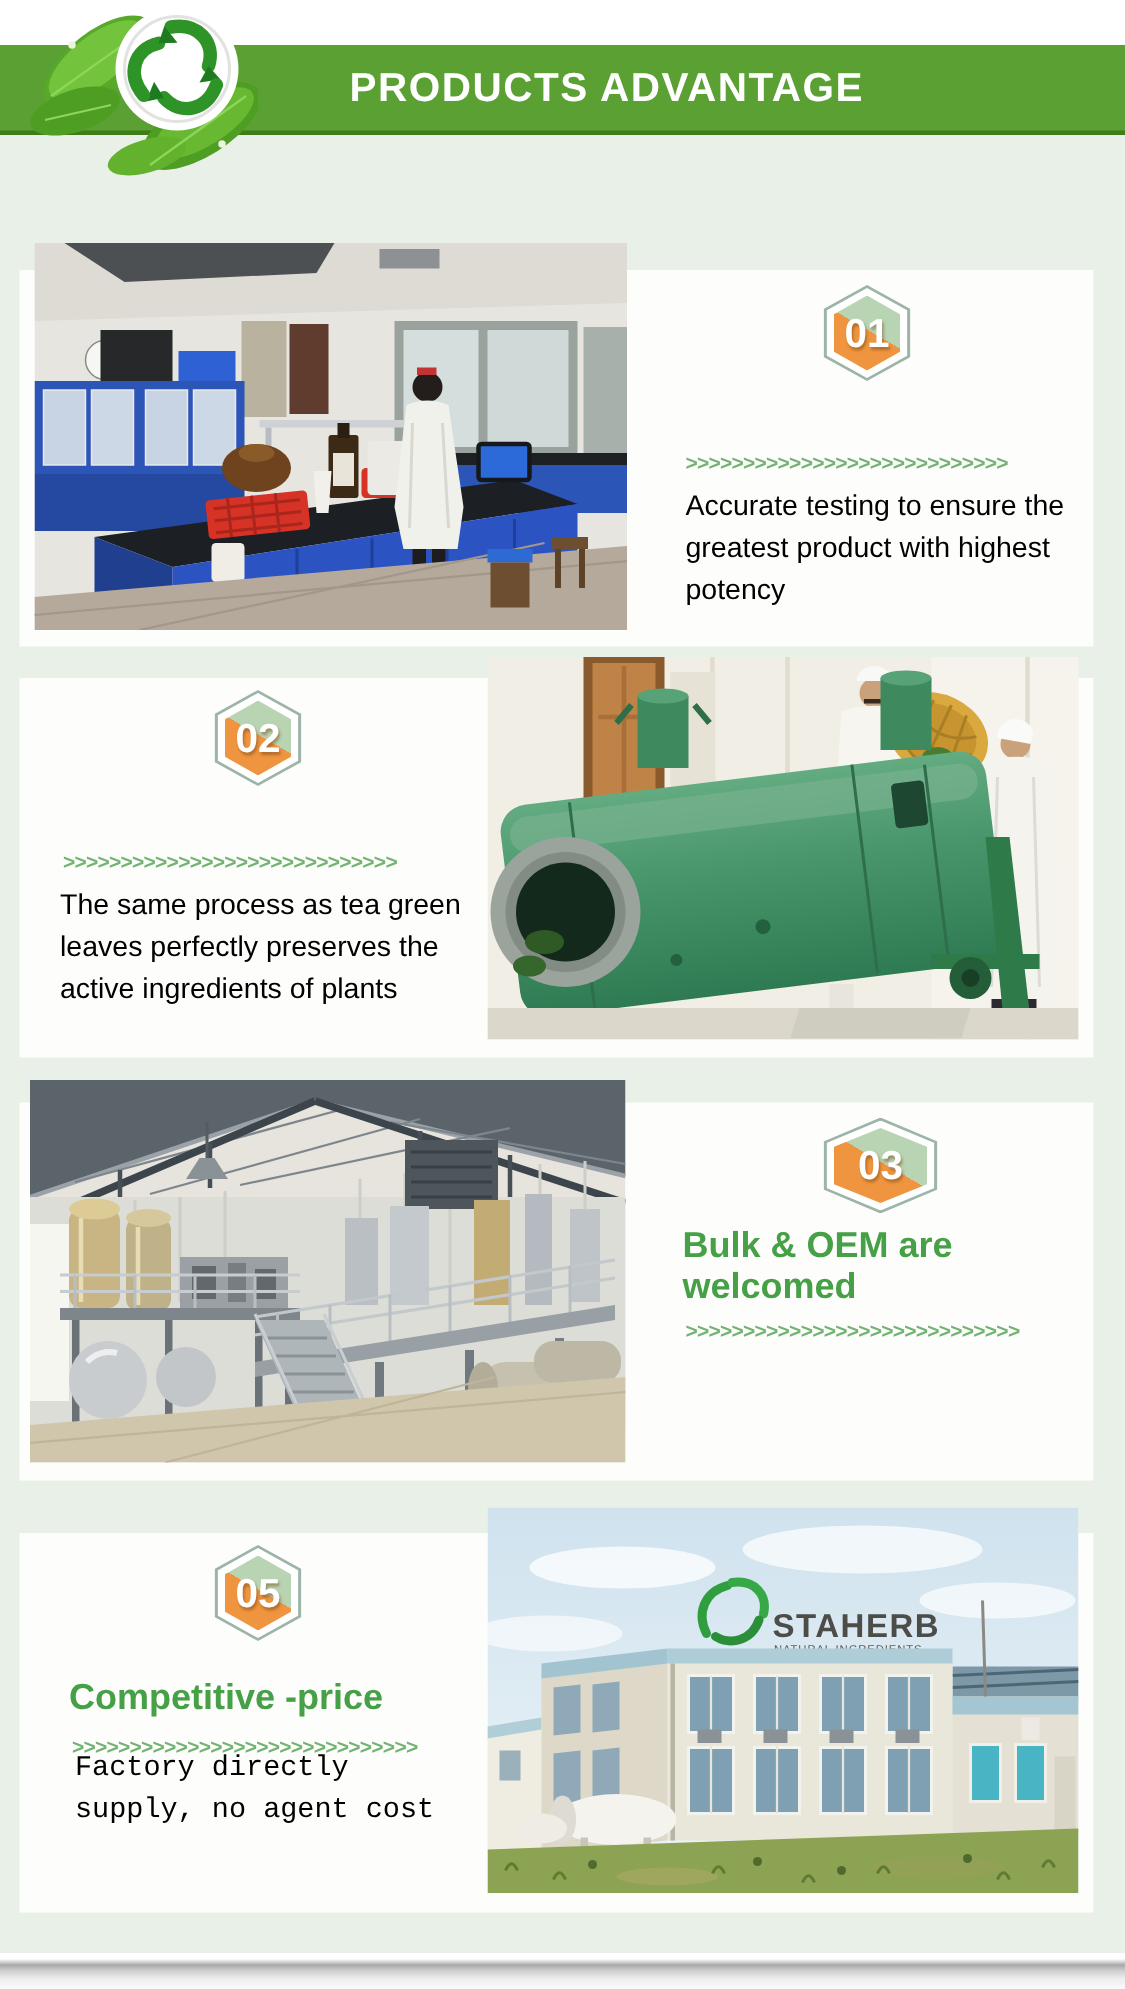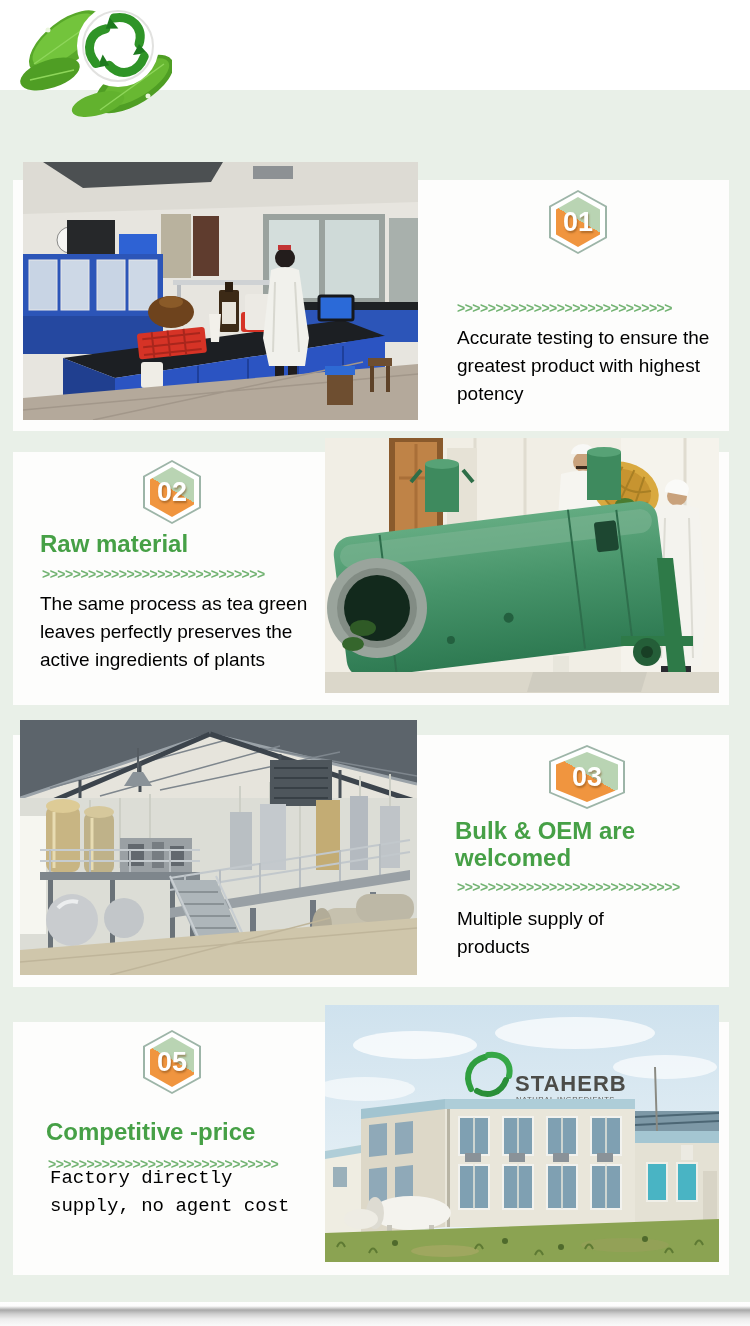--- a/index.html
+++ b/index.html
@@ -39,20 +39,23 @@
     background:linear-gradient(180deg,#ffffff 0px,#fdfdfd 4px,#a9a9a9 8px,#cfcfcf 12px,#ededed 17px,#fafafa 24px);
   }
 </style>
 </head>
 <body>
 
 <div class="page">
 
   <div class="green-bg"></div>
 
+  <div class="banner">
+    <span class="banner-title">PRODUCTS ADVANTAGE</span>
+  </div>
 
   <svg class="logo" width="158" height="118" viewBox="0 0 158 118">
     <ellipse cx="52" cy="42" rx="44" ry="21" transform="rotate(-38 52 42)" fill="#58a82a"></ellipse>
     <ellipse cx="50" cy="40" rx="38" ry="16" transform="rotate(-38 50 40)" fill="#73c43c"></ellipse>
     <ellipse cx="36" cy="74" rx="31" ry="14" transform="rotate(-18 36 74)" fill="#4f9e24"></ellipse>
     <ellipse cx="120" cy="84" rx="45" ry="20" transform="rotate(-32 120 84)" fill="#4f9e24"></ellipse>
     <ellipse cx="122" cy="82" rx="38" ry="15" transform="rotate(-32 122 82)" fill="#68b832"></ellipse>
     <ellipse cx="84" cy="104" rx="27" ry="11" transform="rotate(-16 84 104)" fill="#62b22e"></ellipse>
     <path d="M20,64 L75,25 M16,80 L60,70 M86,110 L150,64" stroke="#8ed65a" stroke-width="1.5" fill="none"></path>
     <circle cx="34" cy="30" r="2.5" fill="#eaf6dc"></circle>
@@ -206,21 +209,20 @@
       <polygon points="208,234 322,234 316,254 202,254" fill="#cfccc0"></polygon>
       <rect x="228" y="218" width="16" height="16" fill="#e8e6dc"></rect>
     </svg>
     <div class="content" style="left:25px;width:285px;">
       <div class="badge" style="left:105px;top:8px;">
         <span class="hex hex-outer"></span>
         <span class="hex hex-white"></span>
         <span class="hex hex-fill"></span>
         <span class="badge-num">02</span>
       </div>
-      <h2 class="sec-title" style="left:2px;top:78px;">Raw material</h2>
       <div class="arrows" style="left:4px;top:114px;">&gt;&gt;&gt;&gt;&gt;&gt;&gt;&gt;&gt;&gt;&gt;&gt;&gt;&gt;&gt;&gt;&gt;&gt;&gt;&gt;&gt;&gt;&gt;&gt;&gt;&gt;&gt;&gt;&gt;</div>
       <p class="sec-text" style="left:2px;top:138px;width:282px;">The same process as tea green leaves perfectly preserves the active ingredients of plants</p>
     </div>
   </section>
 
   <section class="card" style="top:735px;height:252px;">
     <svg class="photo" style="left:7px;top:-15px;" width="397" height="255" viewBox="0 0 397 255">
       <rect width="397" height="255" fill="#e6e4dc"></rect>
       <polygon points="0,0 397,0 397,64 190,14 0,78" fill="#5c646b"></polygon>
       <path d="M190,14 L0,78 M190,14 L397,64" stroke="#9aa2a8" stroke-width="3" fill="none"></path>
@@ -275,21 +277,20 @@
     </svg>
     <div class="content" style="left:442px;width:274px;">
       <div class="badge" style="left:94px;top:10px;padding-left:18px;">
         <span class="hex hex-outer"></span>
         <span class="hex hex-white"></span>
         <span class="hex hex-fill"></span>
         <span class="badge-num">03</span>
       </div>
       <h2 class="sec-title" style="left:0;top:82px;width:240px;">Bulk &amp; OEM are welcomed</h2>
       <div class="arrows" style="left:2px;top:144px;">&gt;&gt;&gt;&gt;&gt;&gt;&gt;&gt;&gt;&gt;&gt;&gt;&gt;&gt;&gt;&gt;&gt;&gt;&gt;&gt;&gt;&gt;&gt;&gt;&gt;&gt;&gt;&gt;&gt;</div>
-      <p class="sec-text" style="left:2px;top:170px;width:200px;">Multiple supply of products</p>
     </div>
   </section>
 
   <section class="card" style="top:1022px;height:253px;">
     <svg class="photo" style="left:312px;top:-17px;" width="394" height="257" viewBox="0 0 394 257">
       <defs>
         <linearGradient id="sky4" x1="0" y1="0" x2="0" y2="1">
           <stop offset="0" stop-color="#cfe2ee"></stop>
           <stop offset="1" stop-color="#eef5f8"></stop>
         </linearGradient>

